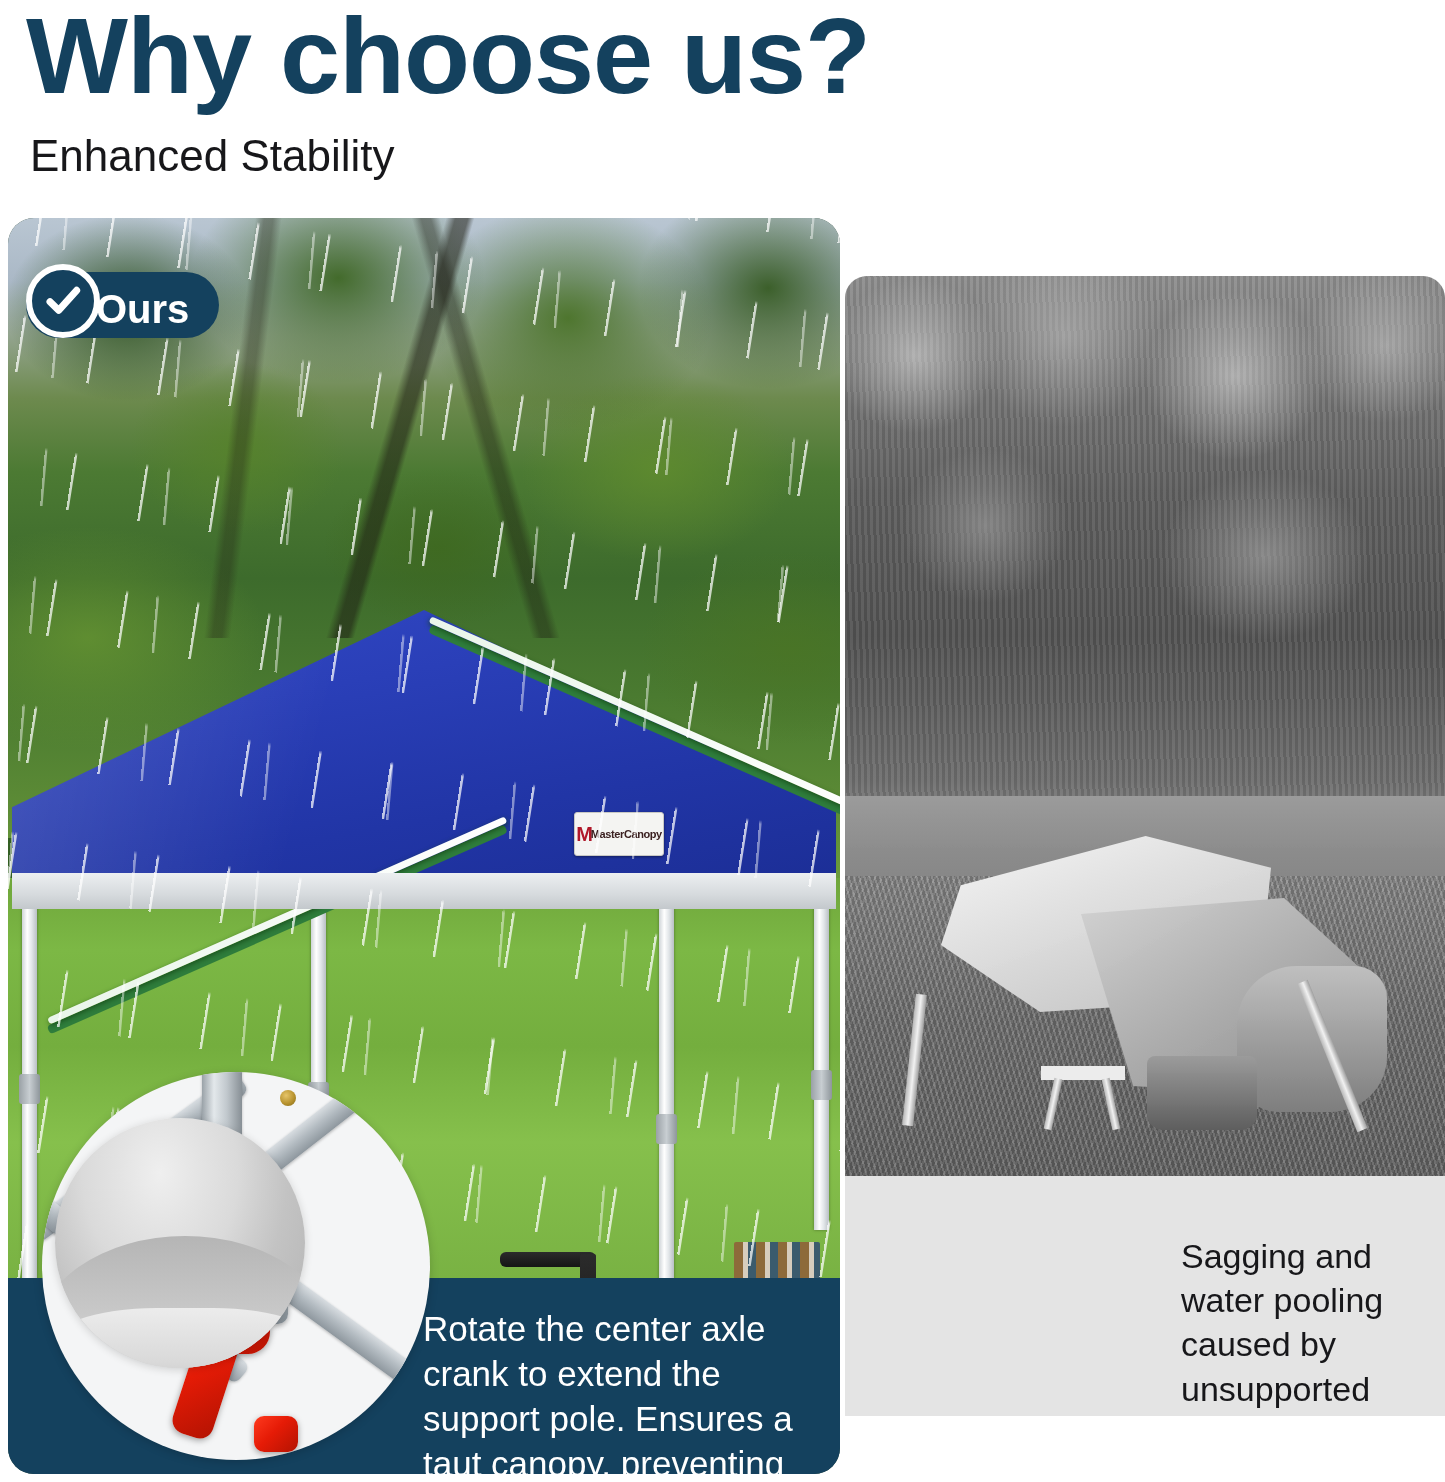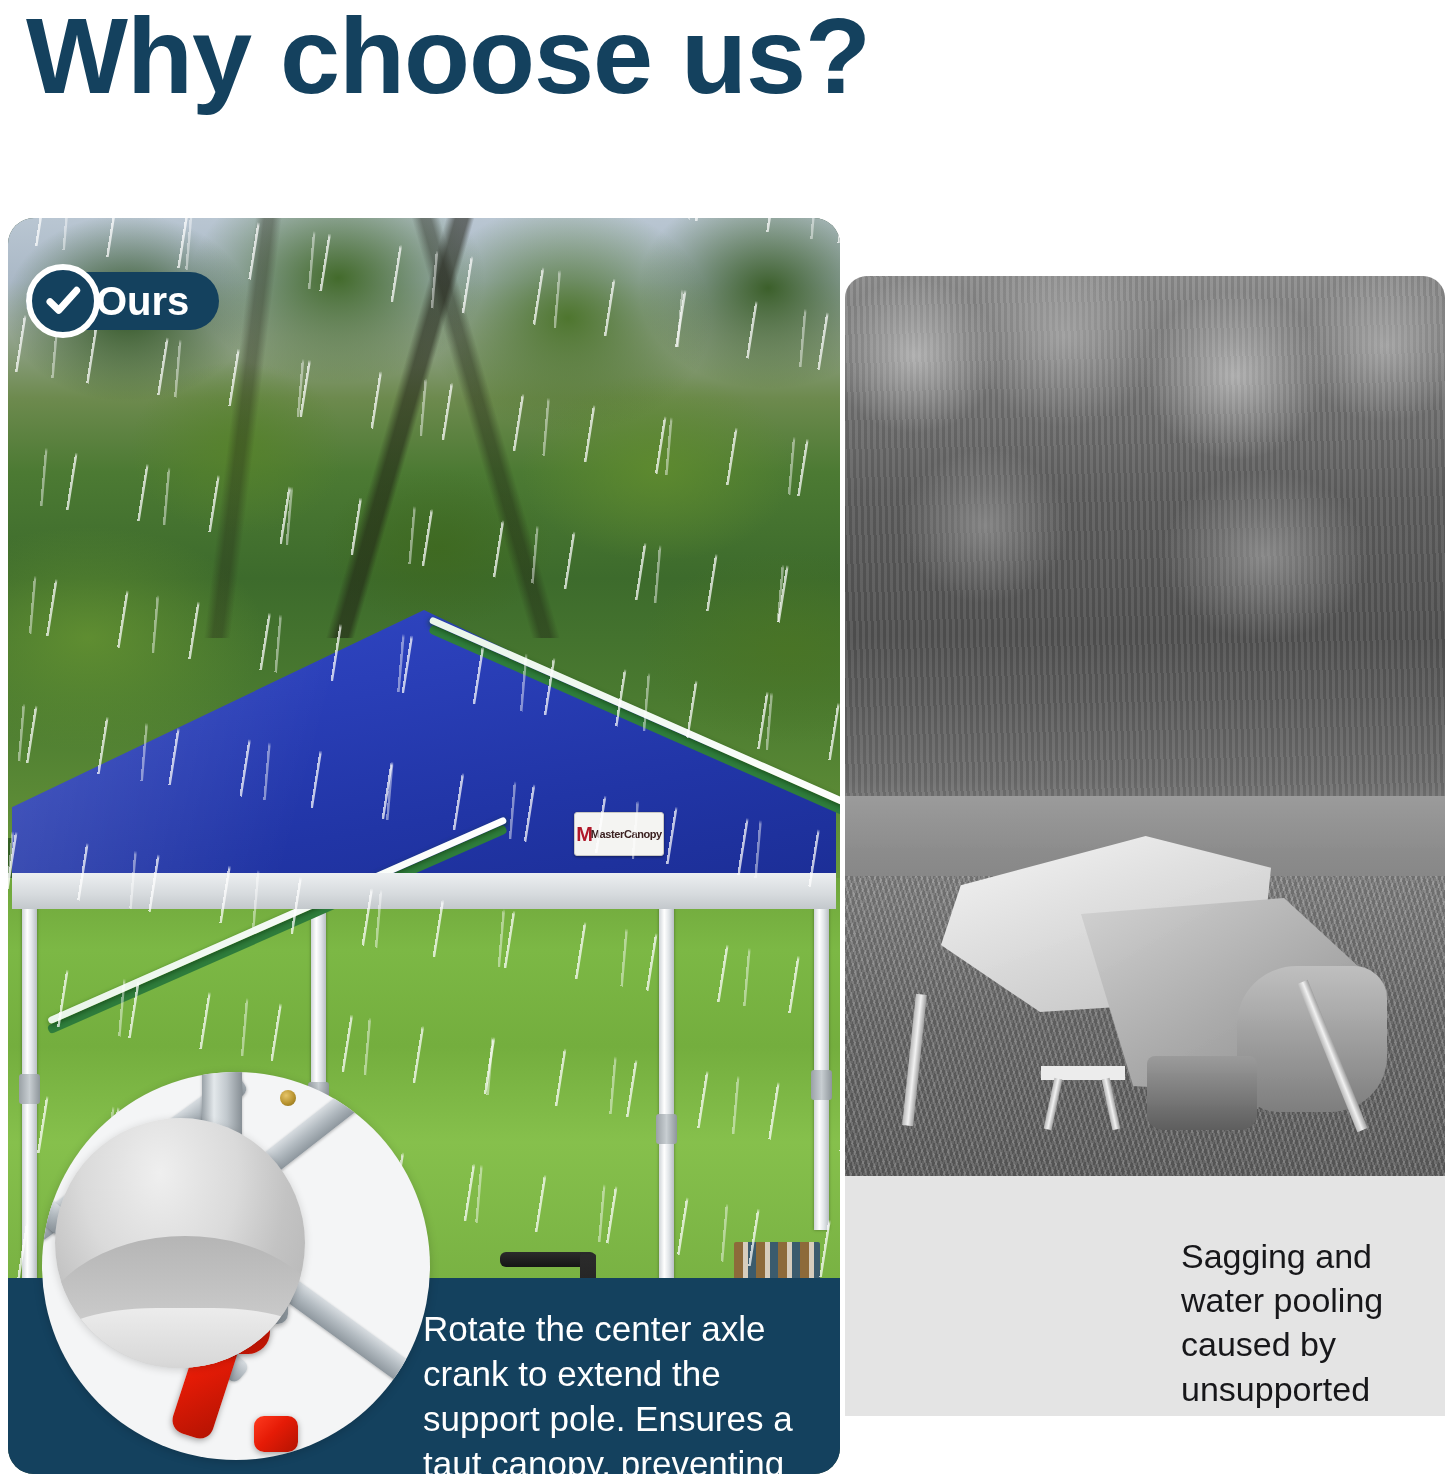--- a/index.html
+++ b/index.html
@@ -354,21 +354,21 @@
     line-height:1;
     white-space:nowrap;
   }
   .badge-mark {
     position:absolute;
     left:0;
     border-radius:50%;
     display:flex; align-items:center; justify-content:center;
   }
   .badge-ours { left: 26px; top: 272px; }
-  .badge-ours .badge-pill { background:#14415E; height:58px; padding: 0 30px 0 70px; }
+  .badge-ours .badge-pill { background:#14415E; height:58px; padding: 8px 30px 0 70px; }
   .badge-ours .badge-label { font-size:40px; }
   .badge-ours .badge-mark {
     width:74px; height:74px; top:-8px;
     background:#14415E;
     border:6px solid #ffffff;
     box-sizing:border-box;
   }
   .badge-others { left: 866px; top: 325px; }
   .badge-others .badge-pill { background: rgba(130,130,130,.88); height:52px; padding: 0 26px 0 62px; }
   .badge-others .badge-label { font-size:36px; }
@@ -379,20 +379,21 @@
     box-sizing:border-box;
   }
   .check-glyph { width:40px; height:40px; display:block; }
   .x-glyph { width:34px; height:34px; display:block; }
 </style>
 </head>
 <body>
 
 <div class="header">
   <div class="page-title">Why choose us?</div>
+  <div class="page-subtitle">Enhanced Stability</div>
 </div>
 
 <div class="compare-area">
 
   <div class="panel-ours">
 
     <div class="ours-photo">
       <div class="ours-sky"></div>
       <div class="ours-trees"></div>
       <div class="ours-branches"></div>

